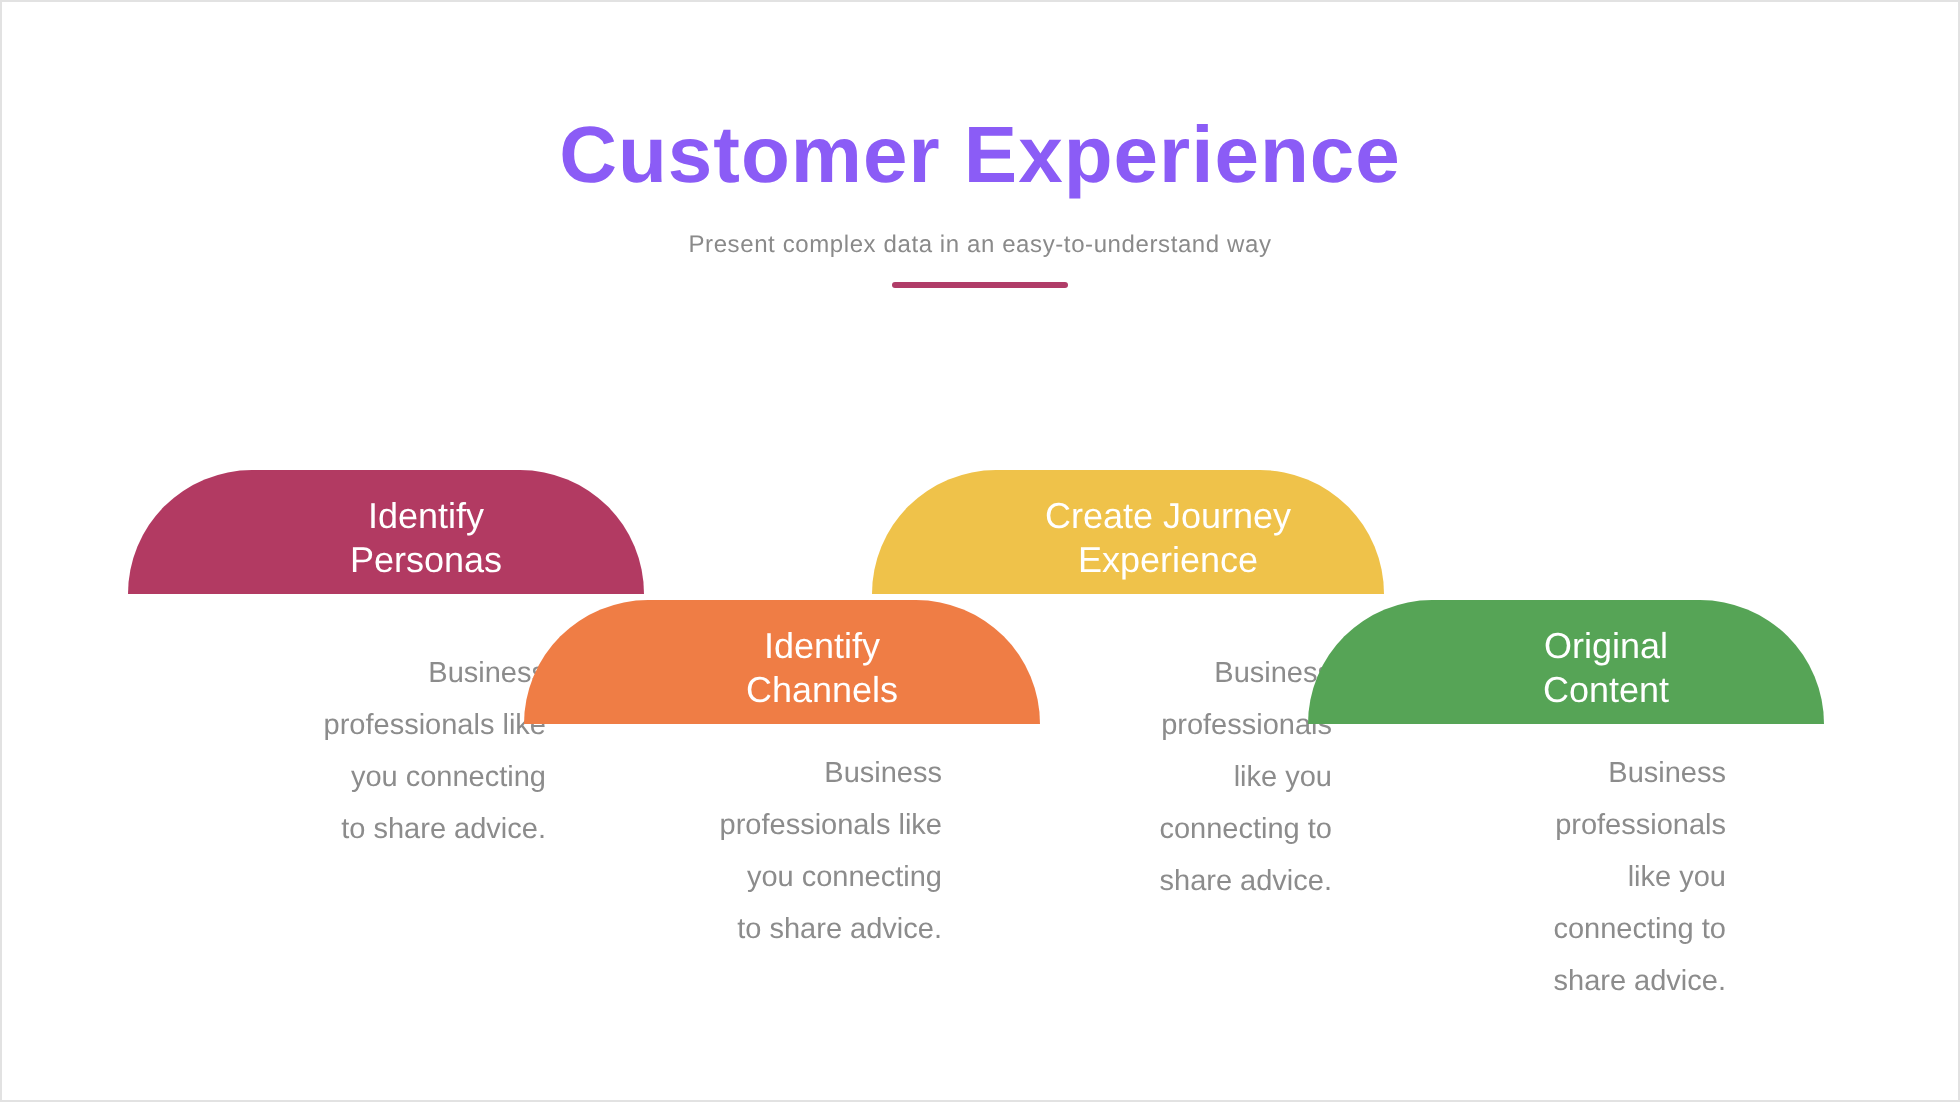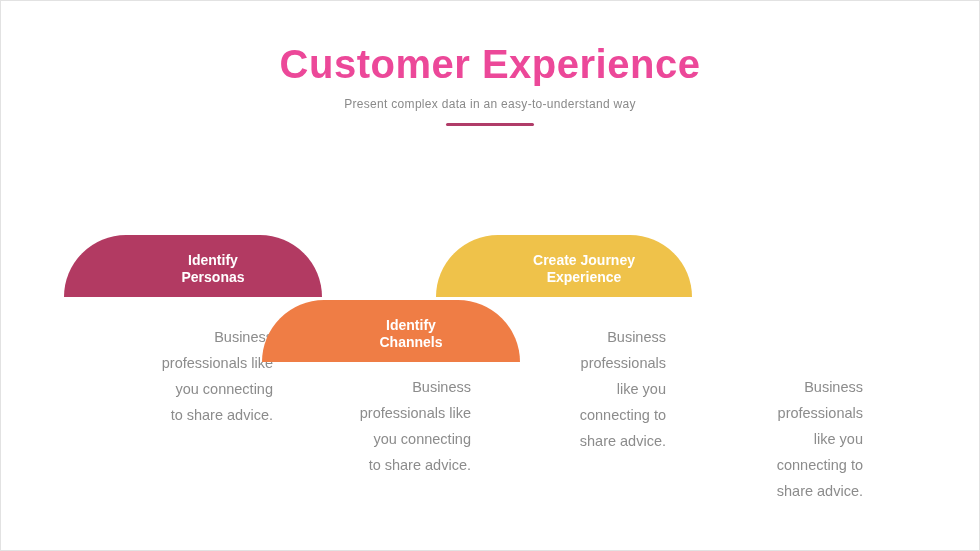--- a/index.html
+++ b/index.html
@@ -17,25 +17,25 @@
     box-shadow: inset 0 0 0 1px #e2e2e2;
   }
   .slide-header {
     position: absolute;
     top: 42px;
     left: 0;
     width: 100%;
     text-align: center;
   }
   .slide-title {
-    margin: 0;
+    margin: 14px;
     font-size: 40px;
     font-weight: bold;
     letter-spacing: 0.5px;
-    color: #ec4899;
+    color: #8b5cf6;
   }
   .slide-subtitle {
     margin: 10px 0 0 0;
     font-size: 12px;
     color: #8a8a8a;
     letter-spacing: 0.3px;
   }
   .accent-line {
     width: 88px;
     height: 3px;
@@ -48,22 +48,22 @@
     width: 258px;
     height: 62px;
     border-radius: 62px 62px 0 0;
     display: flex;
     align-items: center;
     justify-content: center;
     text-align: center;
   }
   .dome .step-title {
     color: #ffffff;
-    font-size: 14px;
-    font-weight: bold;
+    font-size: 18px;
+    font-weight: normal;
     line-height: 1.25;
     white-space: pre-line;
     padding-top: 6px;
     margin-left: 40px;
   }
   .dome-1 { left: 64px;  top: 235px; }
   .dome-2 { left: 262px; top: 300px; }
   .dome-3 { left: 436px; top: 235px; width: 256px; }
   .dome-4 { left: 654px; top: 300px; }
   .step-desc {
@@ -113,19 +113,23 @@
   <div class="dome dome-3" style="background: rgb(239, 194, 74);">
     <span class="step-title">Create Journey
 Experience</span>
   </div>
   <p class="step-desc desc-3">Business
 professionals
 like you
 connecting to
 share advice.</p>
 
+  <div class="dome dome-4" style="background: rgb(86, 164, 86);">
+    <span class="step-title">Original
+Content</span>
+  </div>
   <p class="step-desc desc-4">Business
 professionals
 like you
 connecting to
 share advice.</p>
 
 </div>
 
 </body></html>

